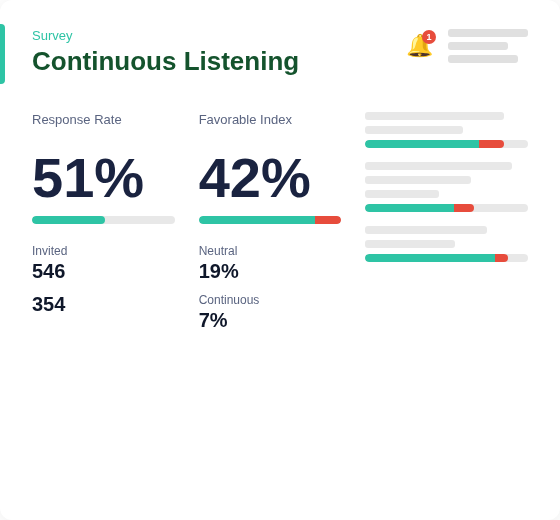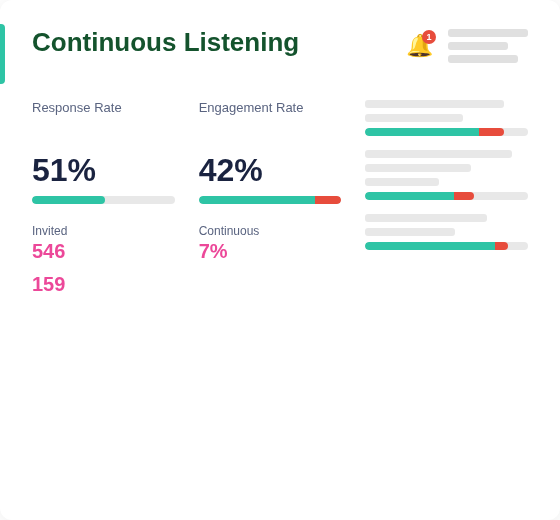--- a/index.html
+++ b/index.html
@@ -102,24 +102,24 @@
       color: #5a6480;
       font-size: 13px;
       font-weight: 400;
       line-height: 1.3;
       min-height: 34px;
       display: flex;
       align-items: flex-start;
     }
     .metric-value {
       color: #1a2340;
-      font-size: 32px;
+      font-size: 56px;
       font-weight: 800;
       line-height: 1;
-      margin: 20px 0 10px;
+      margin: 4px 0 10px;
     }
     .progress-bar-wrap {
       width: 100%;
       height: 8px;
       background: #e8e8e8;
       border-radius: 4px;
       overflow: hidden;
       margin-bottom: 20px;
     }
     .progress-bar-fill {
@@ -133,21 +133,21 @@
     .sub-stat {
       margin-bottom: 10px;
     }
     .sub-stat-label {
       color: #5a6480;
       font-size: 12px;
       font-weight: 400;
       margin-bottom: 2px;
     }
     .sub-stat-value {
-      color: #ec4899;
+      color: #0f172a;
       font-size: 20px;
       font-weight: 700;
     }
     
     .placeholder-bars {
       display: flex;
       flex-direction: column;
       gap: 6px;
     }
     .ph-text-bar {
@@ -172,20 +172,21 @@
     }
   </style>
 </head>
 <body>
 
 <div class="card">
   <div class="accent-bar"></div>
 
   <div class="header">
     <div class="header-left">
+      <div class="survey-label">Survey</div>
       <div class="title">Continuous Listening</div>
     </div>
     <div class="header-right">
       <div class="bell-icon-wrap">
         <span class="bell-icon">🔔</span>
         <span class="bell-badge">1</span>
       </div>
       <div class="header-lines">
         <div class="header-line" style="width:80px;"></div>
         <div class="header-line" style="width:60px;"></div>
@@ -200,31 +201,33 @@
       <div class="metric-label">Response Rate</div>
       <div class="metric-value">51%</div>
       <div class="progress-bar-wrap">
         <div class="progress-bar-fill" style="width:51%;"></div>
       </div>
       <div class="sub-stat">
         <div class="sub-stat-label">Invited</div>
         <div class="sub-stat-value">546</div>
       </div>
       <div class="sub-stat">
-        <div class="sub-stat-value">159</div>
+        <div class="sub-stat-value">354</div>
       </div>
     </div>
 
     <div class="col">
-      <div class="metric-label">Engagement Rate</div>
+      <div class="metric-label">Favorable Index</div>
       <div class="metric-value">42%</div>
       <div class="progress-bar-wrap">
         <div class="progress-bar-fill has-red" style="--green-pct:82%; width:100%;"></div>
       </div>
       <div class="sub-stat">
+        <div class="sub-stat-label">Neutral</div>
+        <div class="sub-stat-value">19%</div>
       </div>
       <div class="sub-stat">
         <div class="sub-stat-label">Continuous</div>
         <div class="sub-stat-value">7%</div>
       </div>
     </div>
 
     <div class="col">
 
       <div class="ph-group">

